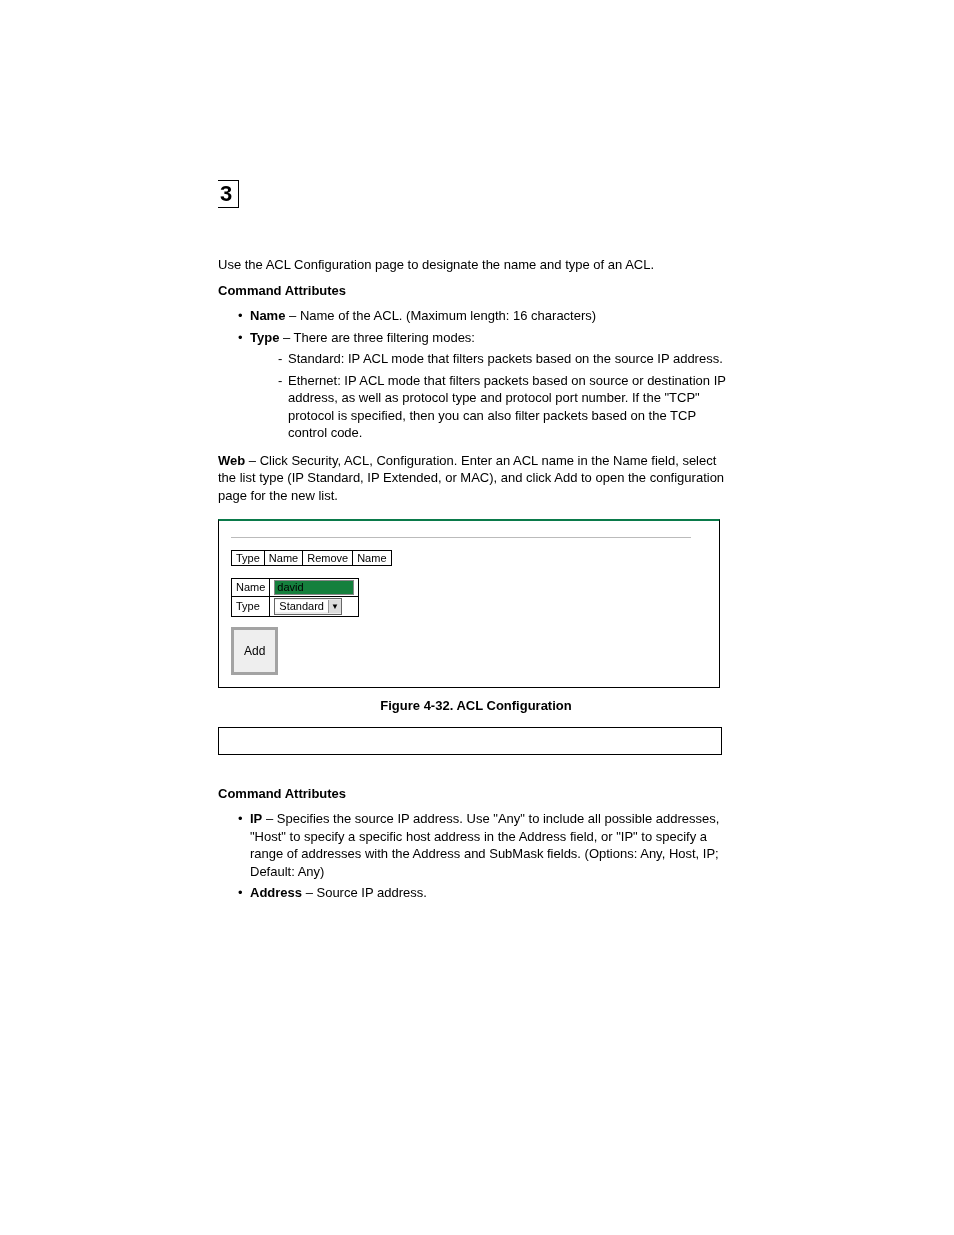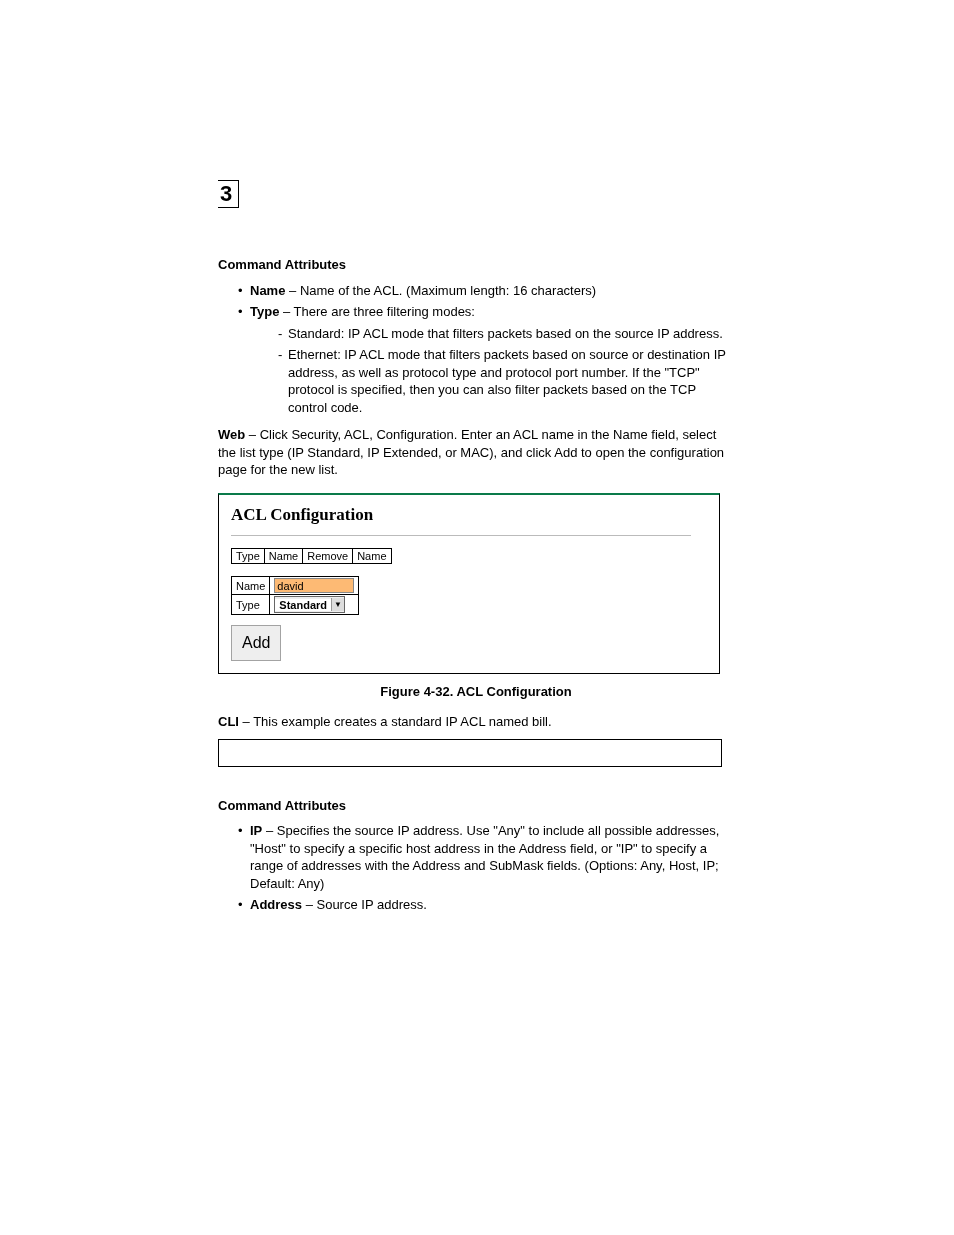--- a/index.html
+++ b/index.html
@@ -92,56 +92,55 @@
     border-collapse: collapse;
     font-size: 11px;
     margin-bottom: 10px;
   }
   table.form td {
     border: 1px solid #000;
     padding: 1px 4px;
   }
   .text-input {
     border: 1px solid #888;
-    background: #fdba74;
+    background: #15803d;
     font-size: 11px;
     padding: 0 2px;
     width: 80px;
     box-sizing: border-box;
     height: 15px;
   }
   .select-box {
     border: 1px solid #666;
     background: #eee;
     font-size: 11px;
     display: inline-flex;
     align-items: center;
     height: 15px;
   }
   .select-box .sel-text {
     padding: 0 4px;
     background: #fff;
-    font-weight: bold;
   }
   .select-box .sel-arrow {
     width: 12px;
     height: 13px;
     background: #ddd;
     display: inline-flex;
     align-items: center;
     justify-content: center;
     border-left: 1px solid #999;
     font-size: 8px;
   }
   .btn {
     display: inline-block;
-    border: 1px solid #a3a3a3;
+    border: 3px solid #a3a3a3;
     background: #eee;
-    font-size: 16px;
-    padding: 8px 10px;
+    font-size: 12px;
+    padding: 14px 10px;
     cursor: pointer;
   }
   .fig-caption {
     text-align: center;
     font-weight: bold;
     margin: 10px 0 14px 0;
     font-size: 13px;
   }
   .cli-box {
     border: 1px solid #000;
@@ -151,20 +150,21 @@
   }
   .section-gap { margin-top: 28px; }
 </style>
 </head>
 <body>
 
 <div class="page">
 
   <div class="chapter-num">3</div>
 
+  <p>Use the ACL Configuration page to designate the name and type of an ACL.</p>
 
   <p class="bold">Command Attributes</p>
 
   <ul class="outer">
     <li>
       <span class="bold">Name</span><span> – Name of the ACL. (Maximum length: 16 characters)</span>
     </li>
     <li>
       <span class="bold">Type</span><span> – There are three filtering modes:</span>
       <ul class="inner">
@@ -172,21 +172,20 @@
         <li>Ethernet: IP ACL mode that filters packets based on source or destination IP address, as well as protocol type and protocol port number. If the "TCP" protocol is specified, then you can also filter packets based on the TCP control code.</li>
       </ul>
     </li>
   </ul>
 
   <p>
     <span class="bold">Web</span><span> – Click Security, ACL, Configuration. Enter an ACL name in the Name field, select the list type (IP Standard, IP Extended, or MAC), and click Add to open the configuration page for the new list.</span>
   </p>
 
   <div class="fig-panel">
-    <div class="fig-title">ACL Configuration</div>
     <div class="fig-hr"></div>
 
     <table class="wtable">
       <tbody>
           <tr>
         <th>Type</th>
         <th>Name</th>
         <th>Remove</th>
         <th>Name</th>
       </tr>
@@ -211,23 +210,20 @@
         </td>
       </tr>
     </tbody>
       </table>
 
     <span class="btn">Add</span>
   </div>
 
   <div class="fig-caption">Figure 4-32.  ACL Configuration</div>
 
-  <p>
-    <span class="bold">CLI</span><span> – This example creates a standard IP ACL named bill.</span>
-  </p>
 
   <div class="cli-box"></div>
 
   <p class="bold section-gap">Command Attributes</p>
 
   <ul class="outer">
     <li>
       <span class="bold">IP</span><span> – Specifies the source IP address. Use "Any" to include all possible addresses, "Host" to specify a specific host address in the Address field, or "IP" to specify a range of addresses with the Address and SubMask fields. (Options: Any, Host, IP; Default: Any)</span>
     </li>
     <li>

